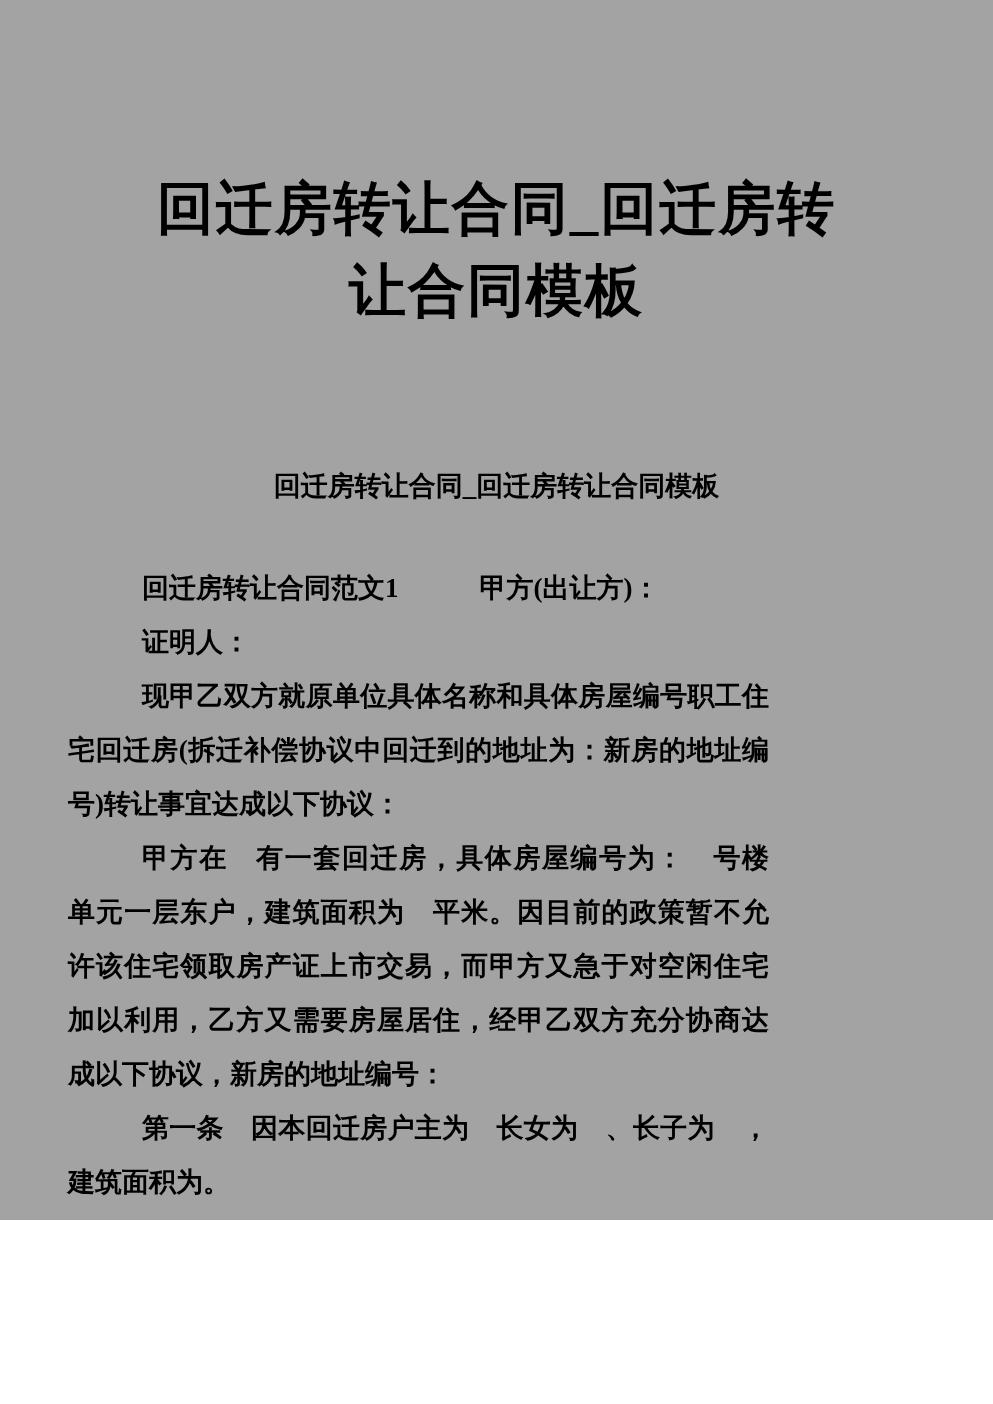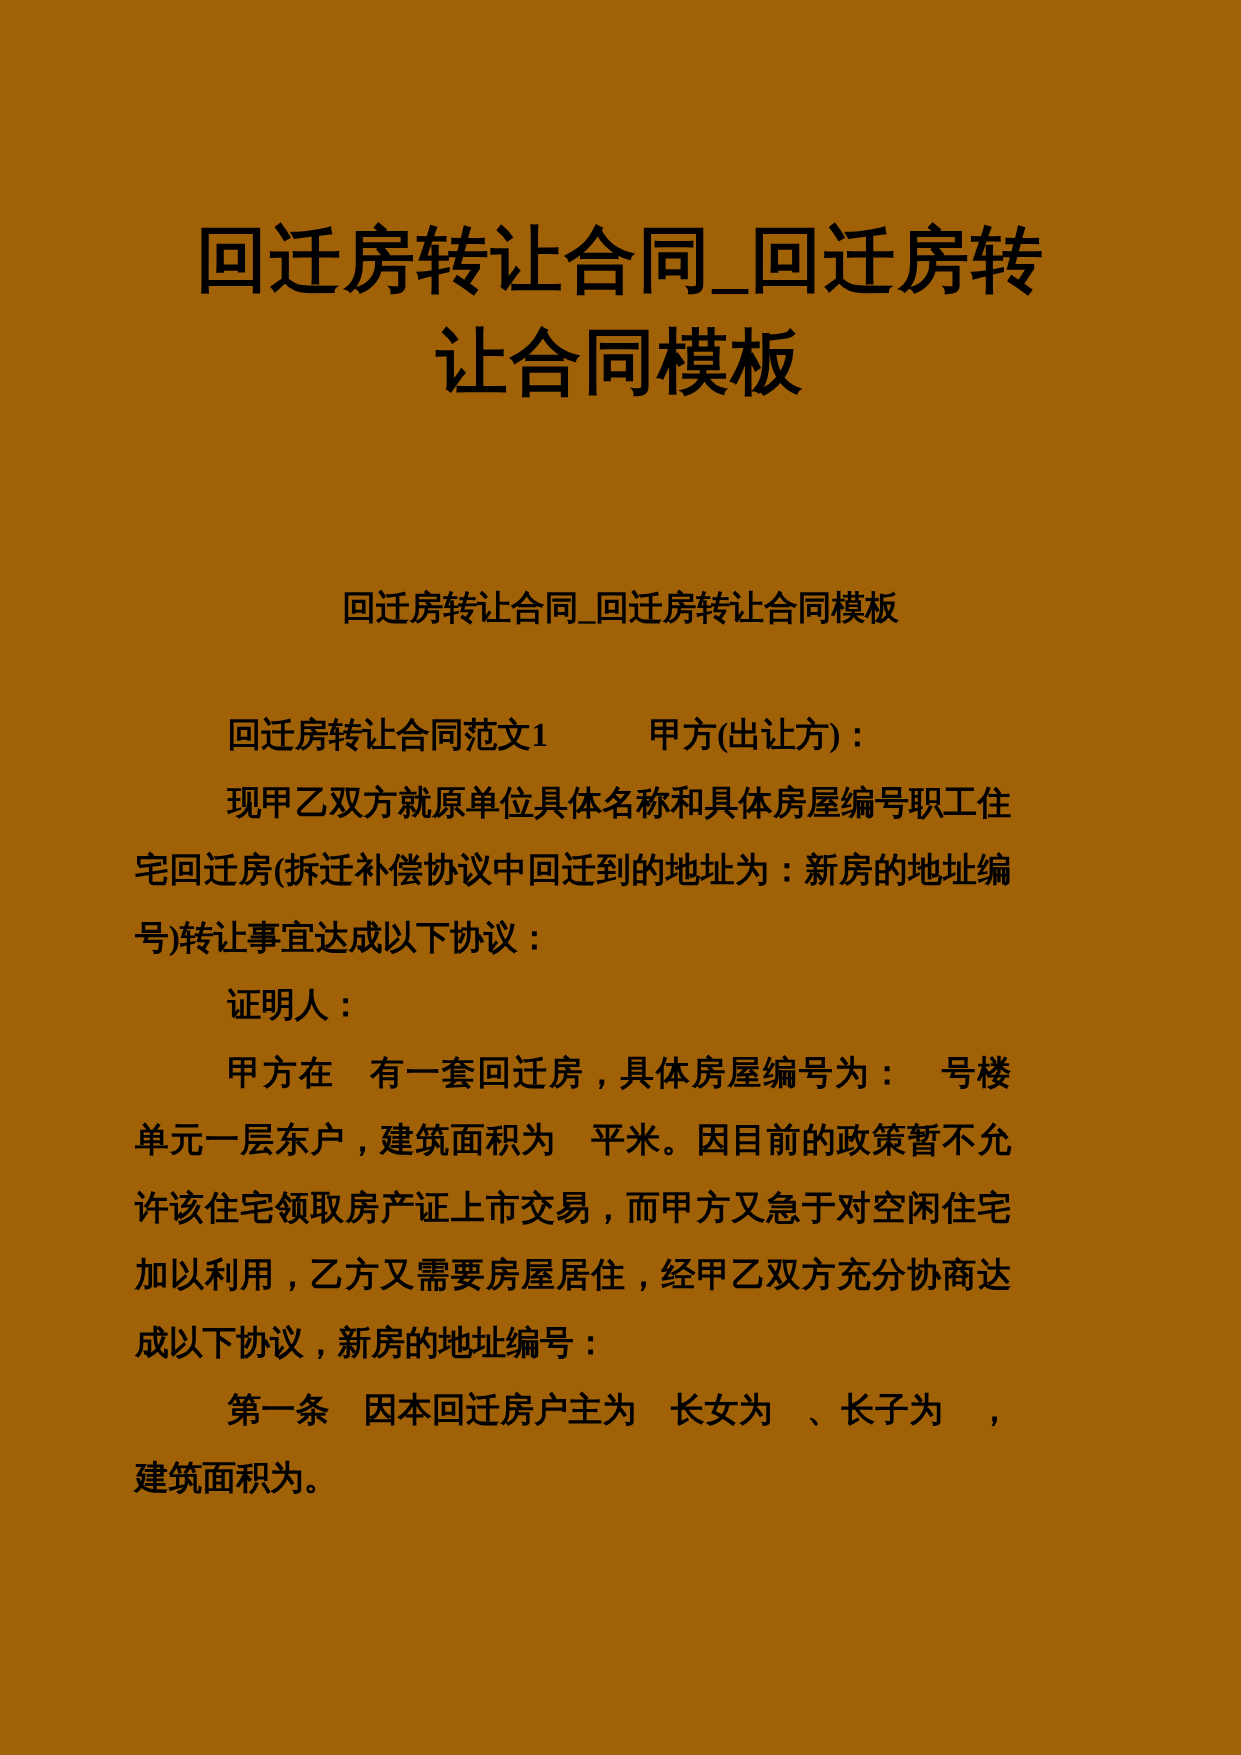--- a/index.html
+++ b/index.html
@@ -3,22 +3,22 @@
 <meta charset="utf-8">
 <style>
   html, body {
     margin: 0;
     padding: 0;
     background: #ffffff;
   }
   .page {
     position: relative;
     width: 993px;
-    height: 1404px;
-    background: #a16207;
+    height: 1220px;
+    background: #a3a3a3;
     color: #000000;
     font-family: "Liberation Serif", "DejaVu Serif", serif;
     font-weight: bold;
     overflow: hidden;
   }
   .doc-title {
     margin: 0 146px;
     padding-top: 168px;
     font-size: 57px;
     line-height: 82px;
@@ -27,21 +27,21 @@
     font-weight: bold;
   }
   .doc-subtitle {
     margin: 131px 146px 0;
     font-size: 27px;
     line-height: 46px;
     text-align: center;
     font-weight: bold;
   }
   .doc-body {
-    margin: 52px 108px 0;
+    margin: 52px 68px 0;
     width: 701px;
   }
   .doc-body p {
     margin: 0;
     font-size: 27px;
     line-height: 54px;
     text-align: justify;
     text-indent: 74px;
     font-weight: bold;
     word-break: break-all;
@@ -50,18 +50,18 @@
 </head>
 <body>
 
 <div class="page">
   <h1 class="doc-title">回迁房转让合同_回迁房转让合同模板</h1>
 
   <p class="doc-subtitle">回迁房转让合同_回迁房转让合同模板</p>
 
   <div class="doc-body">
     <p>回迁房转让合同范文1　　　甲方(出让方)：</p>
+    <p>证明人：</p>
     <p>现甲乙双方就原单位具体名称和具体房屋编号职工住宅回迁房(拆迁补偿协议中回迁到的地址为：新房的地址编号)转让事宜达成以下协议：</p>
-    <p>证明人：</p>
     <p>甲方在　有一套回迁房，具体房屋编号为：　号楼　单元一层东户，建筑面积为　平米。因目前的政策暂不允许该住宅领取房产证上市交易，而甲方又急于对空闲住宅加以利用，乙方又需要房屋居住，经甲乙双方充分协商达成以下协议，新房的地址编号：</p>
     <p>第一条　因本回迁房户主为　长女为　、长子为　，　建筑面积为。</p>
   </div>
 </div>
 
 </body></html>

